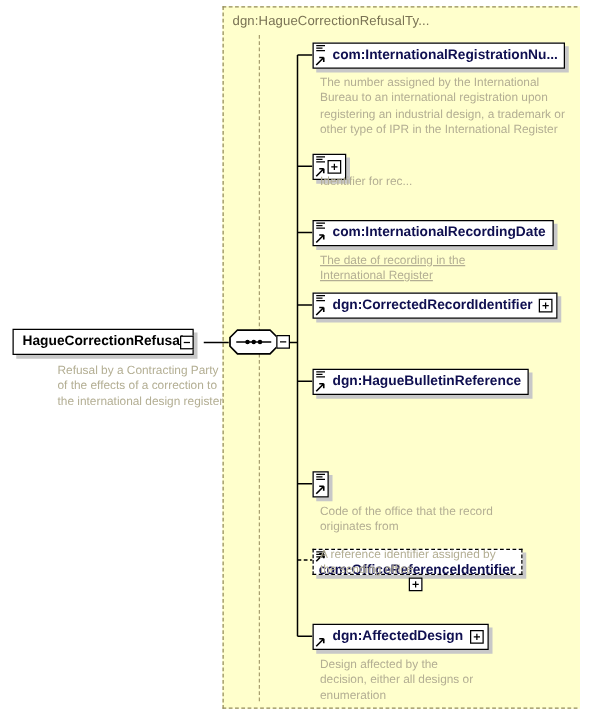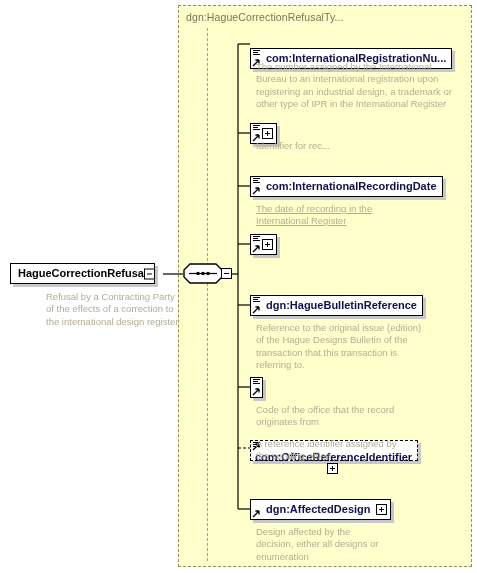--- a/index.html
+++ b/index.html
@@ -7,24 +7,25 @@
     margin: 0;
     padding: 0;
     background: #ffffff;
   }
   body {
     font-family: "Liberation Sans", sans-serif;
     -webkit-font-smoothing: antialiased;
   }
   #canvas {
     position: relative;
-    width: 477px;
+    width: 435px;
     height: 573px;
     background: #ffffff;
     overflow: hidden;
+    padding-left: 29px;
   }
 
   
   .type-container {
     position: absolute;
     left: 178px;
     top: 5px;
     width: 294px;
     height: 562px;
     background: #ffffcc;
@@ -251,21 +252,21 @@
     <svg class="seq-oct" viewBox="0 0 40 21">
       <polygon points="7,1 33,1 39,7 39,14 33,20 7,20 1,14 1,7" fill="#ffffff" stroke="#000000" stroke-width="1.4"></polygon>
       <line x1="6" y1="10.5" x2="34" y2="10.5" stroke="#000000" stroke-width="1.2"></line>
       <circle cx="15" cy="10.5" r="1.8" fill="#000000"></circle>
       <circle cx="20" cy="10.5" r="1.8" fill="#000000"></circle>
       <circle cx="25" cy="10.5" r="1.8" fill="#000000"></circle>
     </svg>
     <span class="seq-toggle"></span>
   </div>
 
-  <div style="position:absolute; left:250px; top:48px;border-radius:11px;">
+  <div style="position:absolute; left:250px; top:34px;border-radius:11px;">
     <div class="node-box">
       <span class="elem-glyph">
         <span class="lines">
             <i></i>
             <i></i>
             <i></i>
           </span>
         <svg class="arrow" viewBox="0 0 8 8">
             <path d="M1,7 L7,1 M7,1 L3.4,1 M7,1 L7,4.6" stroke="#000" stroke-width="1.3" fill="none"></path>
           </svg>
@@ -318,43 +319,40 @@
       <span class="elem-glyph">
         <span class="lines">
             <i></i>
             <i></i>
             <i></i>
           </span>
         <svg class="arrow" viewBox="0 0 8 8">
             <path d="M1,7 L7,1 M7,1 L3.4,1 M7,1 L7,4.6" stroke="#000" stroke-width="1.3" fill="none"></path>
           </svg>
       </span>
+      <span class="node-label">dgn:CorrectedRecordIdentifier</span>
       <span class="toggle plus"></span>
     </div>
   </div>
 
   <div style="position:absolute; left:250px; top:295px;">
     <div class="node-box">
       <span class="elem-glyph">
         <span class="lines">
             <i></i>
             <i></i>
             <i></i>
           </span>
         <svg class="arrow" viewBox="0 0 8 8">
             <path d="M1,7 L7,1 M7,1 L3.4,1 M7,1 L7,4.6" stroke="#000" stroke-width="1.3" fill="none"></path>
           </svg>
       </span>
       <span class="node-label">dgn:HagueBulletinReference</span>
     </div>
   </div>
-  <div class="annot" style="left:256px; top:322px; width:200px;">Reference to the original issue (edition)
-of the Hague Designs Bulletin of the
-transaction that this transaction is
-referring to.</div>
 
   <div style="position:absolute; left:250px; top:377px;">
     <div class="node-box">
       <span class="elem-glyph">
         <span class="lines">
             <i></i>
             <i></i>
             <i></i>
           </span>
         <svg class="arrow" viewBox="0 0 8 8">

